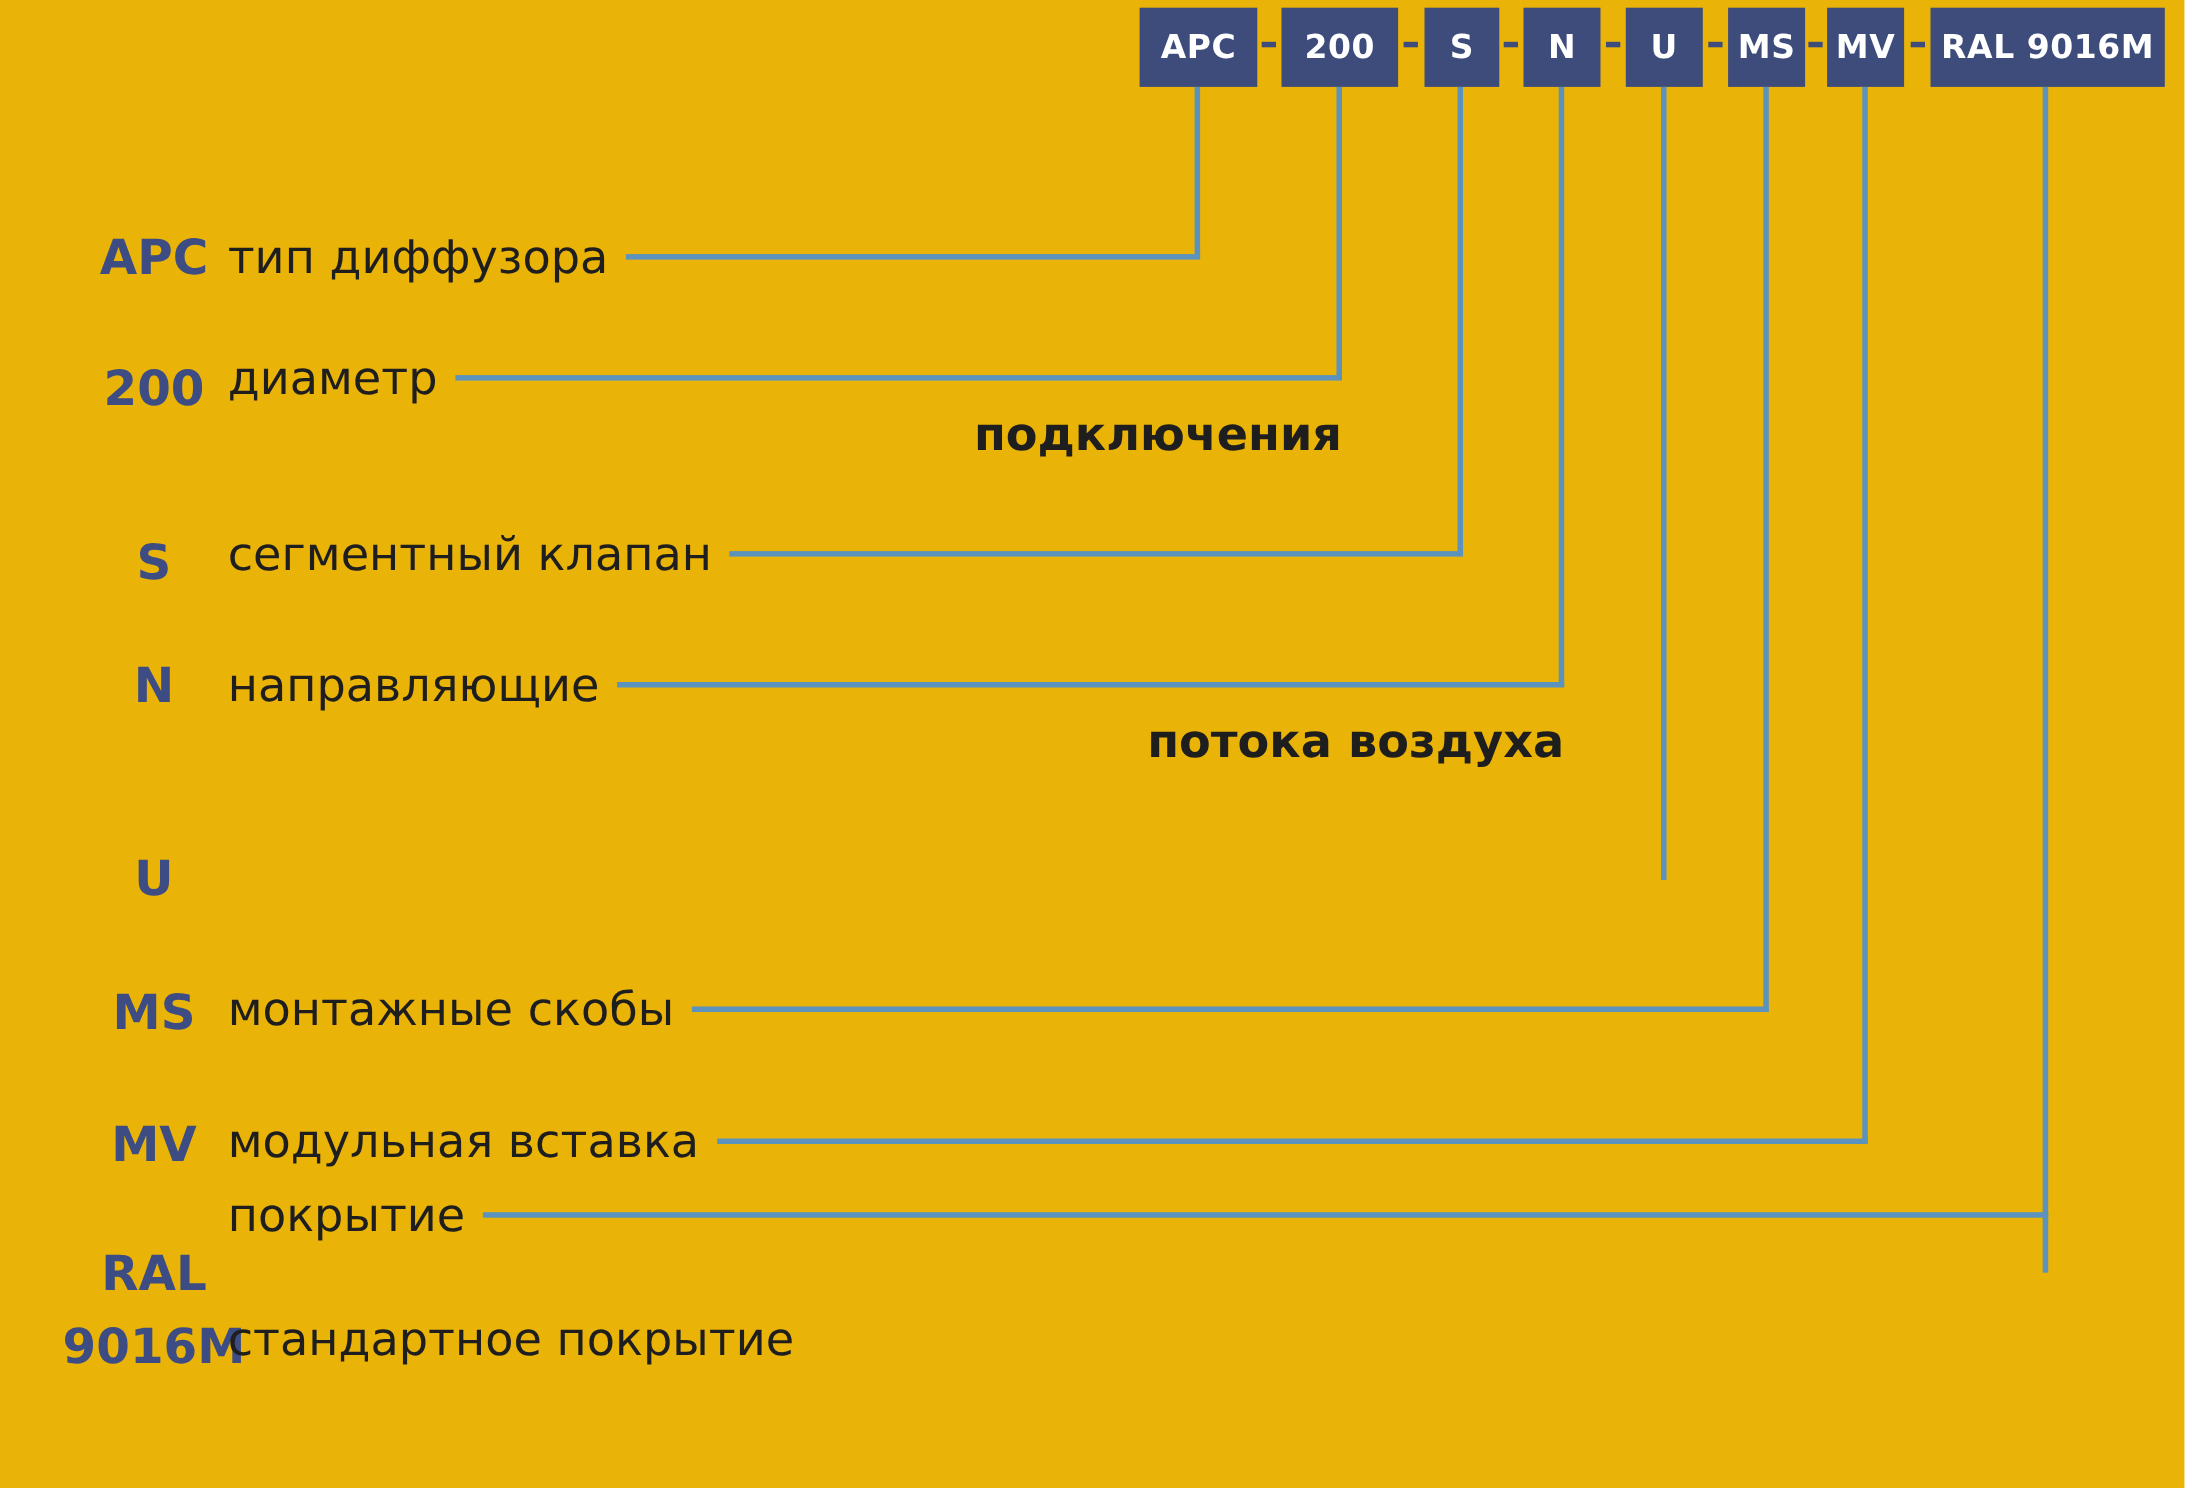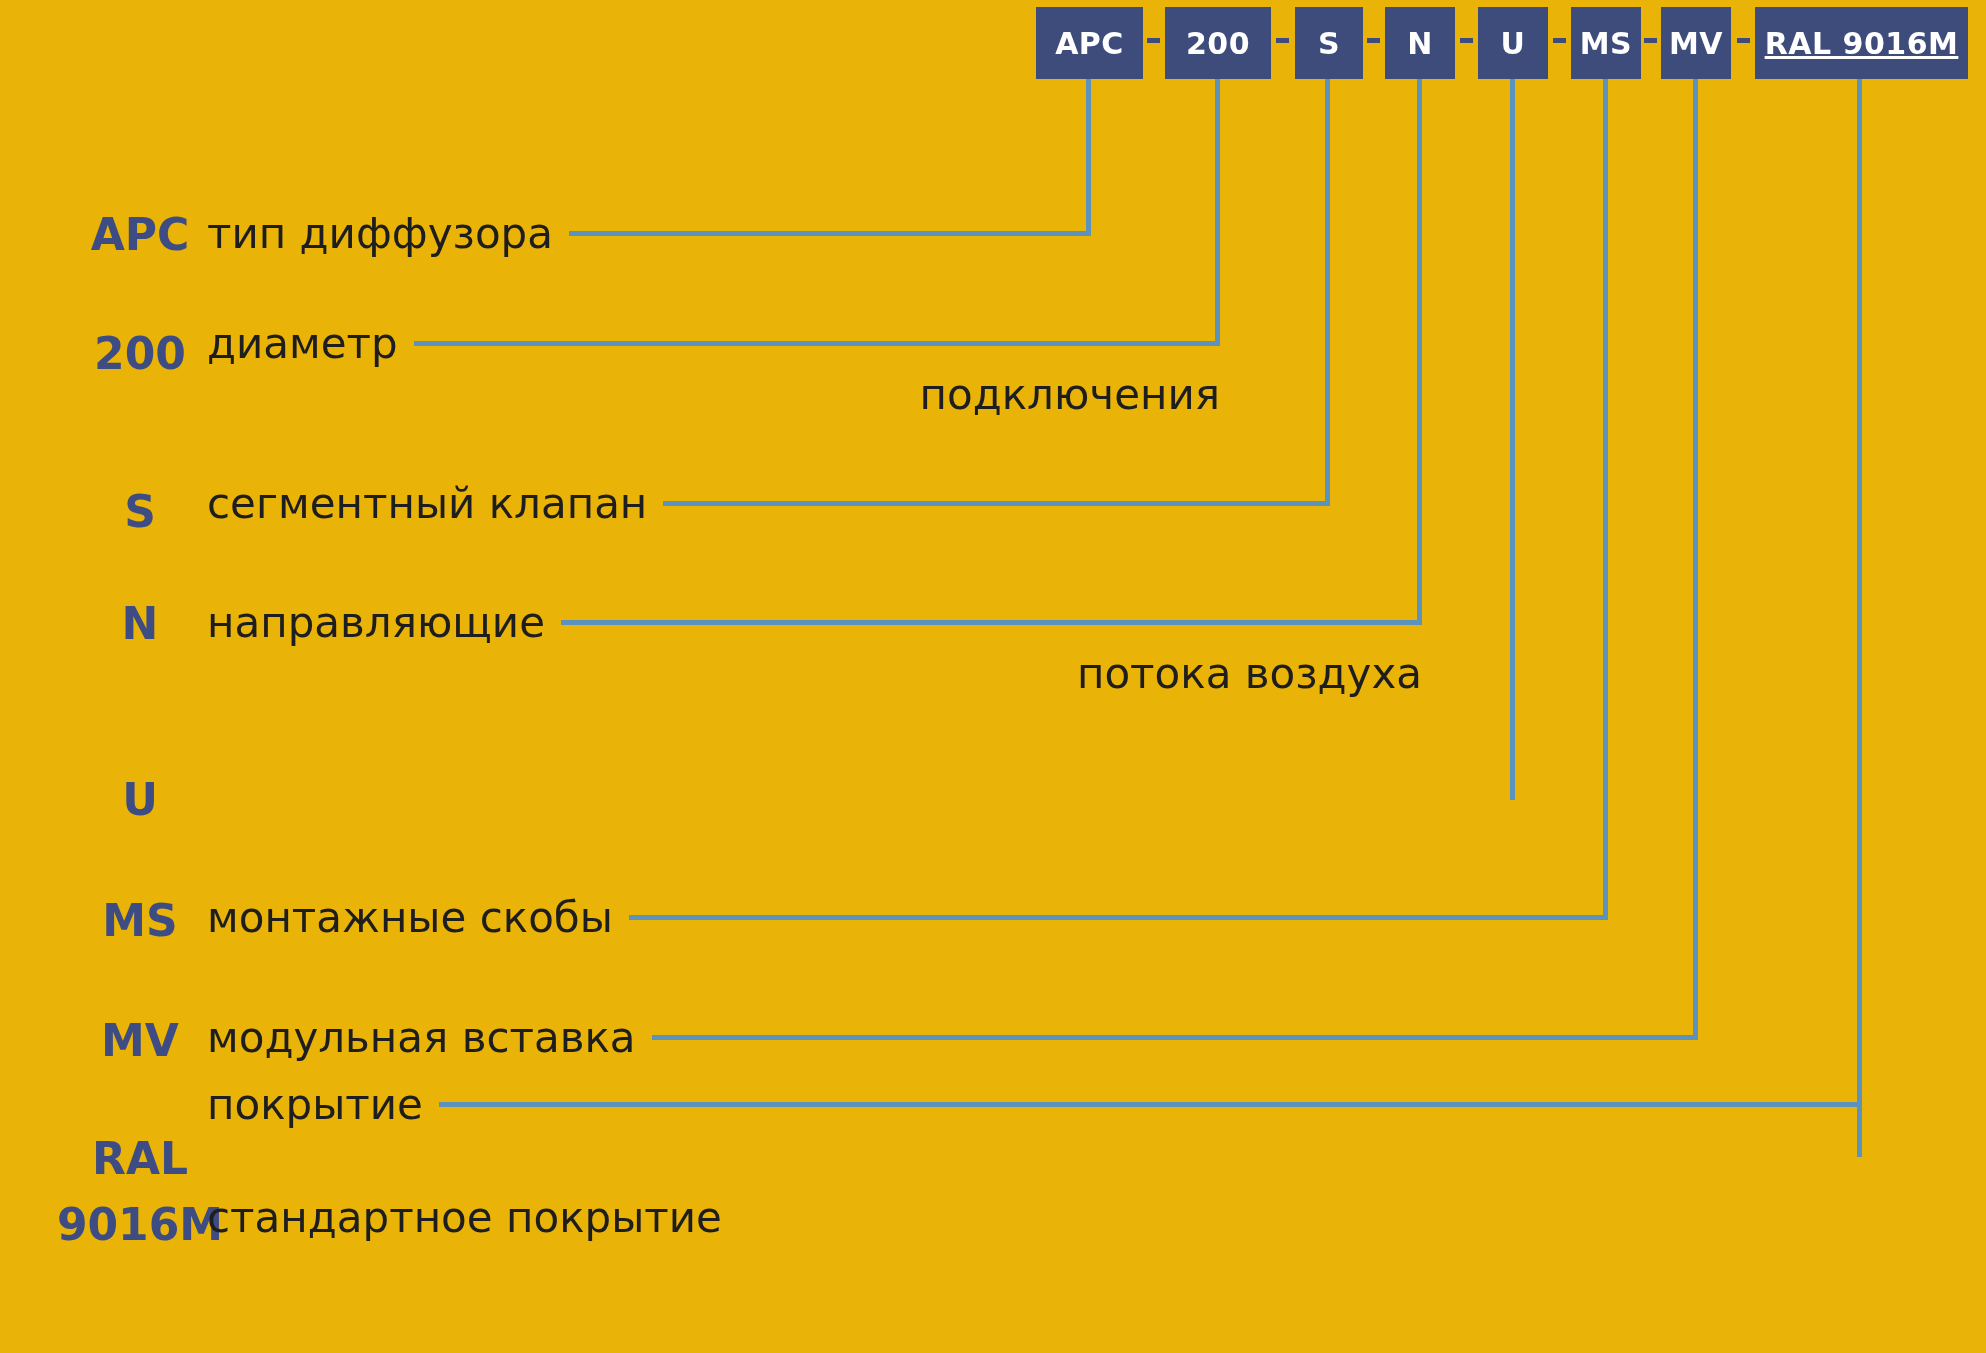--- a/index.html
+++ b/index.html
@@ -27,21 +27,21 @@
     justify-content: center;
     white-space: nowrap;
   }
   .b0 { left: 1036px; width: 107px; }
   .b1 { left: 1165px; width: 106px; }
   .b2 { left: 1295px; width: 68px; }
   .b3 { left: 1385px; width: 70px; }
   .b4 { left: 1478px; width: 70px; }
   .b5 { left: 1571px; width: 70px; }
   .b6 { left: 1661px; width: 70px; }
-  .b7 { left: 1755px; width: 213px; text-decoration: underline; }
+  .b7 { left: 1755px; width: 213px; }
 
   .dash {
     position: absolute;
     top: 38px;
     width: 13px;
     height: 5px;
     background: #3E4C7C;
   }
   .d0 { left: 1147px; } .d1 { left: 1276px; } .d2 { left: 1367px; }
   .d3 { left: 1460px; } .d4 { left: 1553px; } .d5 { left: 1644px; }
@@ -66,21 +66,21 @@
   
   .row {
     position: absolute;
     left: 207px;
     color: #1E1E1E;
     font-size: 42px;
     white-space: nowrap;
     text-align: right;
   }
   .row .l1 { display: flex; align-items: center; height: 52px; }
-  .row .l2 { height: 52px; line-height: 52px; }
+  .row .l2 { height: 52px; line-height: 52px; font-weight: bold; }
   .row .hline {
     flex: 1;
     height: 5px;
     background: #5B93BE;
     margin-left: 16px;
   }
   .r0 { top: 207px;  width: 884px;  }
   .r1 { top: 317px;  width: 1013px; }
   .r2 { top: 477px;  width: 1123px; }
   .r3 { top: 596px;  width: 1215px; }

